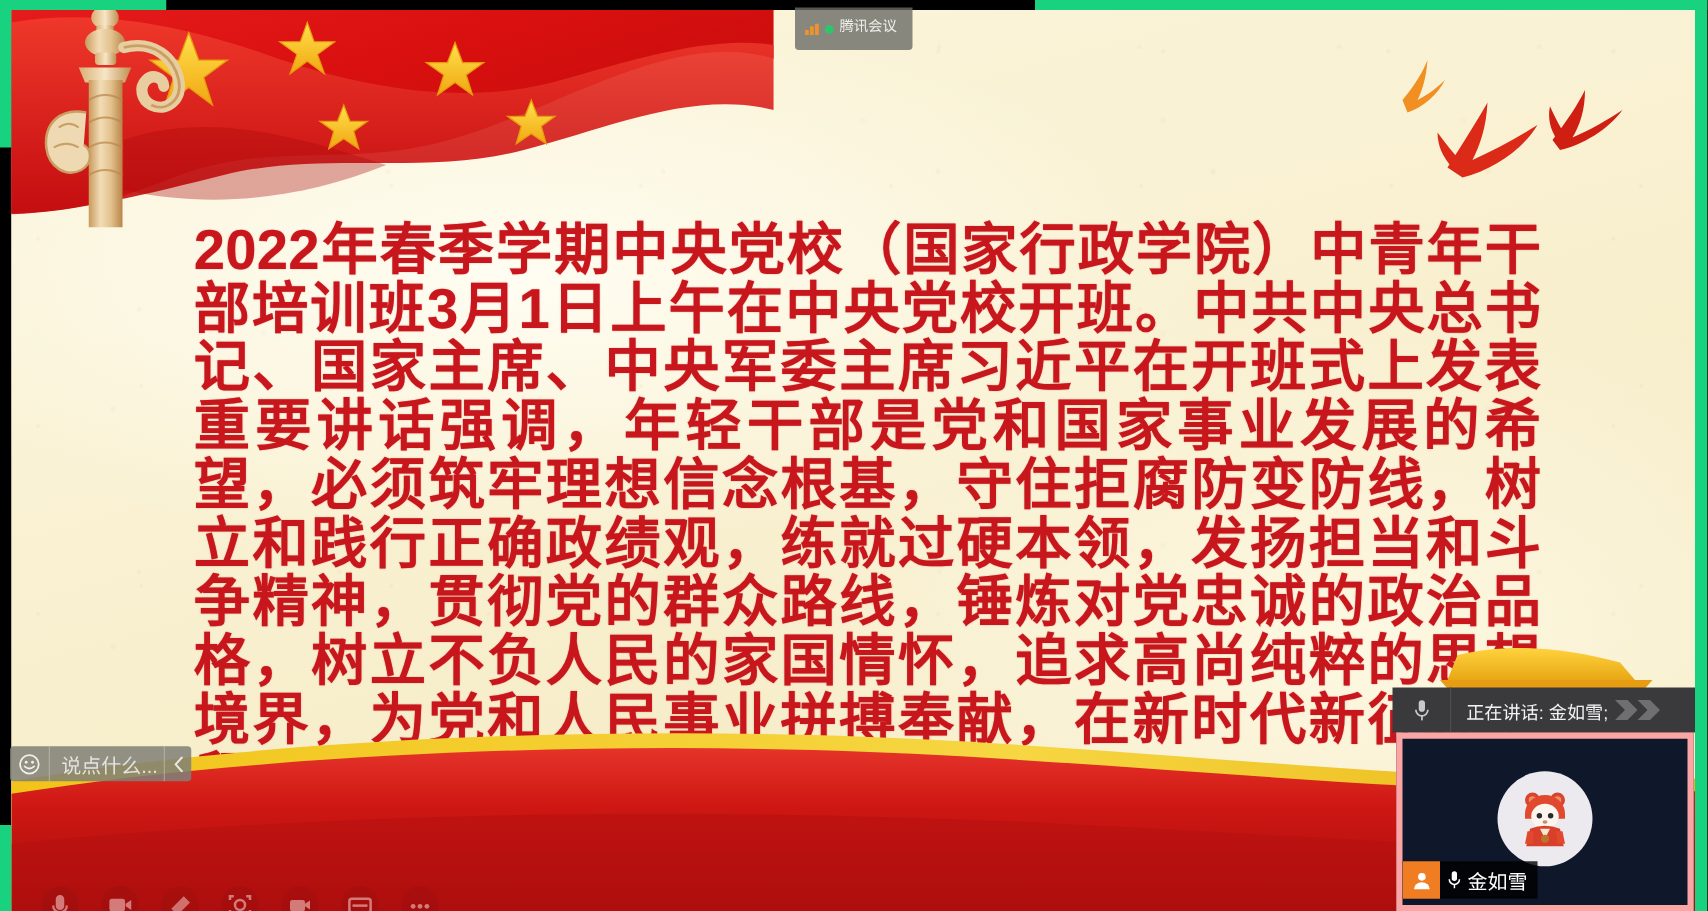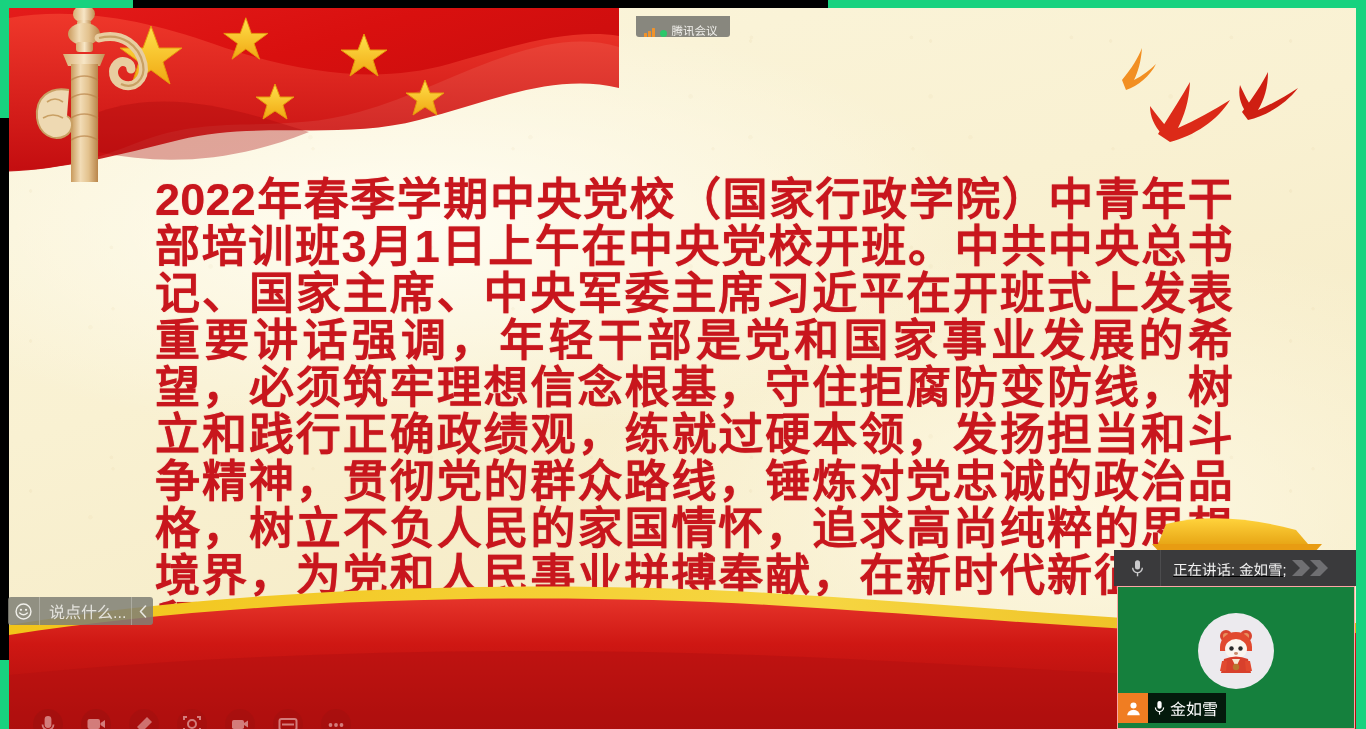--- a/index.html
+++ b/index.html
@@ -50,23 +50,23 @@
   .tiananmen{ position:absolute; right:10px; bottom:28px; width:300px; height:185px; }
 
   
   .headline{ position:absolute; left:146px; top:168px; width:1078px;
     color:#c8161d; font-weight:bold; font-size:45px; line-height:47px;
     letter-spacing:.2px; text-align:justify;
     font-family:"Liberation Sans","DejaVu Sans",sans-serif;
     text-shadow:0 0 1px rgba(200,22,29,.55); }
 
   
-  .tm-pill{ position:absolute; left:636px; top:16px; width:94px; height:21px;
+  .tm-pill{ position:absolute; left:636px; top:6px; width:94px; height:34px;
     background:rgba(108,108,104,.80); border-radius:0 0 3px 3px;
-    display:flex; align-items:flex-end; gap:5px; padding:0 8px; z-index:70; }
+    display:flex; align-items:center; gap:5px; padding:0 8px; z-index:70; }
   .tm-pill .bars{ display:flex; align-items:flex-end; gap:1.5px; height:9px; }
   .tm-pill .bars i{ display:block; width:2.5px; background:#f0932b; border-radius:.5px; }
   .tm-pill .bars i:nth-child(1){ height:4px; }
   .tm-pill .bars i:nth-child(2){ height:6.5px; }
   .tm-pill .bars i:nth-child(3){ height:9px; }
   .tm-pill .dot{ width:7px; height:7px; border-radius:50%; background:#2bc76a; }
   .tm-pill .lbl{ color:#efeeea; font-size:11.5px; line-height:1;
     font-family:"Liberation Sans","DejaVu Sans",sans-serif; }
 
   
@@ -83,29 +83,29 @@
 
   
   .toolbar{ position:absolute; left:9px; bottom:0; width:360px; height:22px;
     display:flex; align-items:flex-start; gap:14px; padding-left:22px; z-index:56; }
   .toolbar .tb-ic{ width:34px; height:34px; flex:none; opacity:.55; }
 
   
   .vpanel{ position:absolute; left:1114px; top:550px; width:244px; height:179px;
     z-index:58; }
   .vpanel .vhead{ height:36px; background:#3a3a3c; display:flex;
-    align-items:center; position:relative;text-decoration:underline; }
+    align-items:center; position:relative; }
   .vpanel .mic-cell{ width:47px; height:100%; display:flex; align-items:center;
     justify-content:center; border-right:1px solid #4c4c4e; }
   .vpanel .speaking{ color:#f2f2f2; font-size:14.5px; padding-left:12px;
     white-space:nowrap; }
   .vpanel .chevrons{ position:absolute; right:28px; top:8px;
     display:flex; gap:2px; }
   .vpanel .vbody{ position:absolute; left:3px; top:36px; width:238px; height:143px;
-    background:#15803d; border:1px solid #fca5a5; overflow:hidden; }
+    background:#0f172a; border:5px solid #fca5a5; overflow:hidden; }
   .vpanel .avatar{ position:absolute; left:50%; top:64px; transform:translate(-50%,-50%);
     width:76px; height:76px; border-radius:50%; background:#eceaee;
     display:flex; align-items:center; justify-content:center; }
   .vpanel .namebadge{ position:absolute; left:0; bottom:5px; height:30px;
     display:flex; align-items:center; background:rgba(0,0,0,.80); }
   .vpanel .person-ic{ width:30px; height:30px; background:#f07d22;
     display:flex; align-items:center; justify-content:center; flex:none; }
   .vpanel .mic-sm{ padding:0 3px 0 6px; display:flex; align-items:center; }
   .vpanel .nm{ color:#fff; font-size:16px; padding:0 8px 0 2px;
     white-space:nowrap; font-weight:500; }

